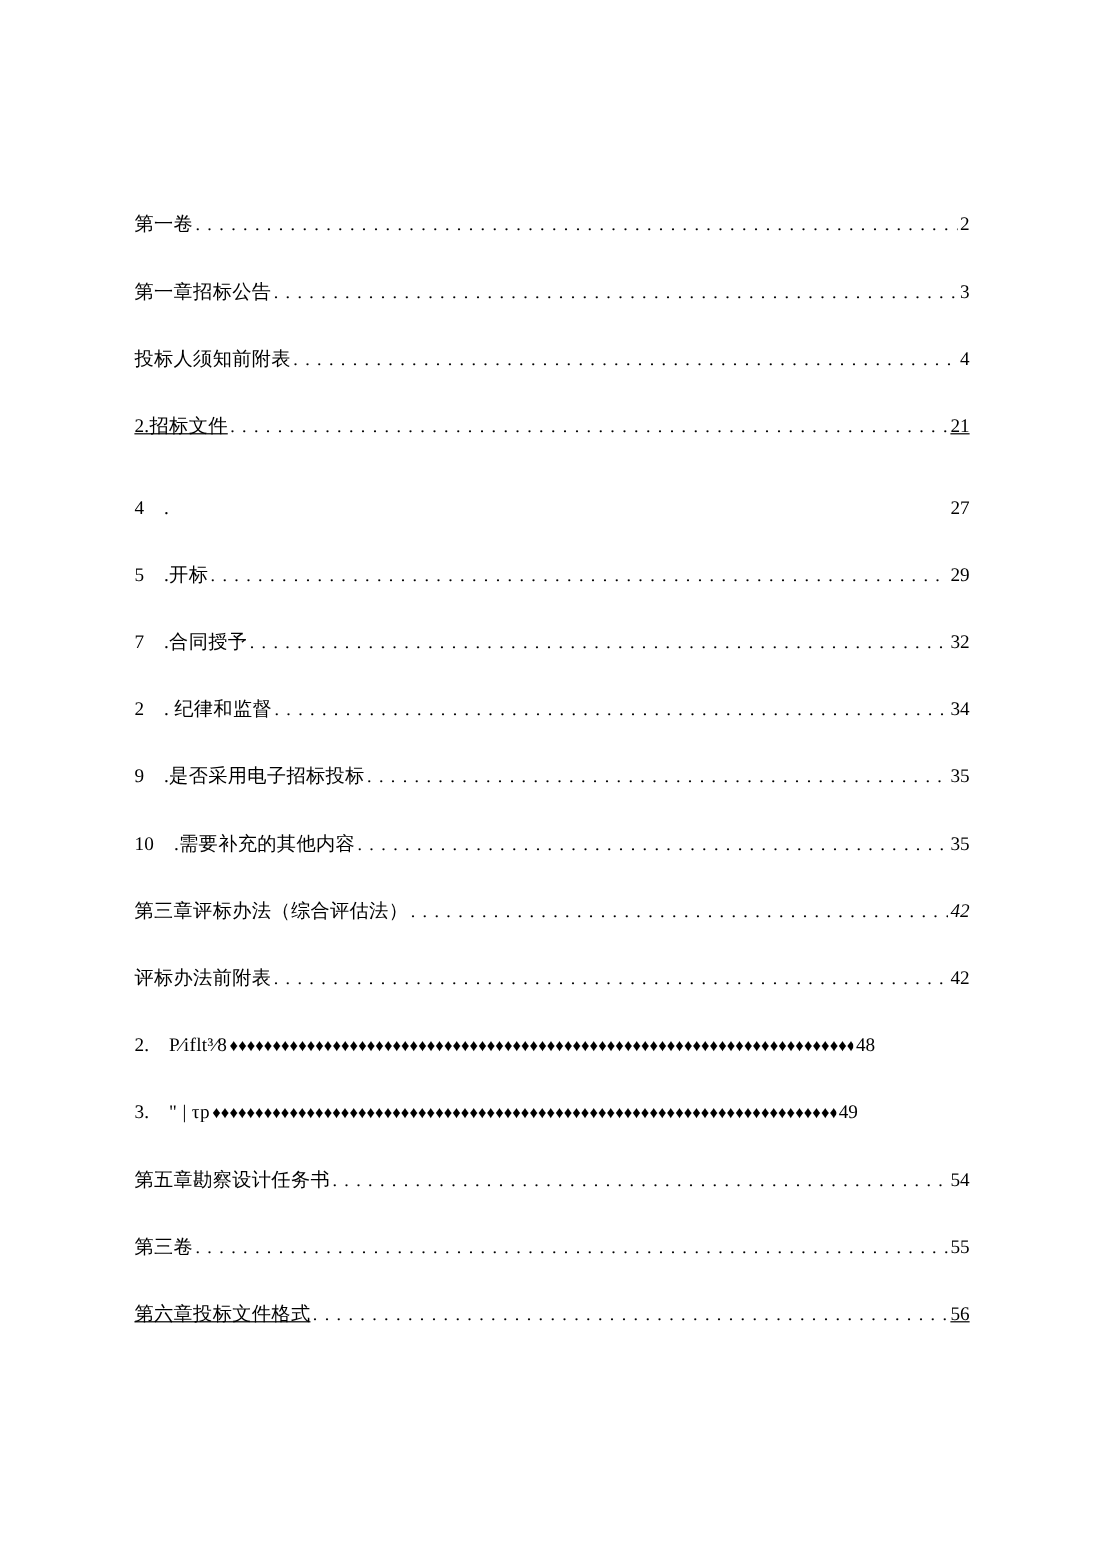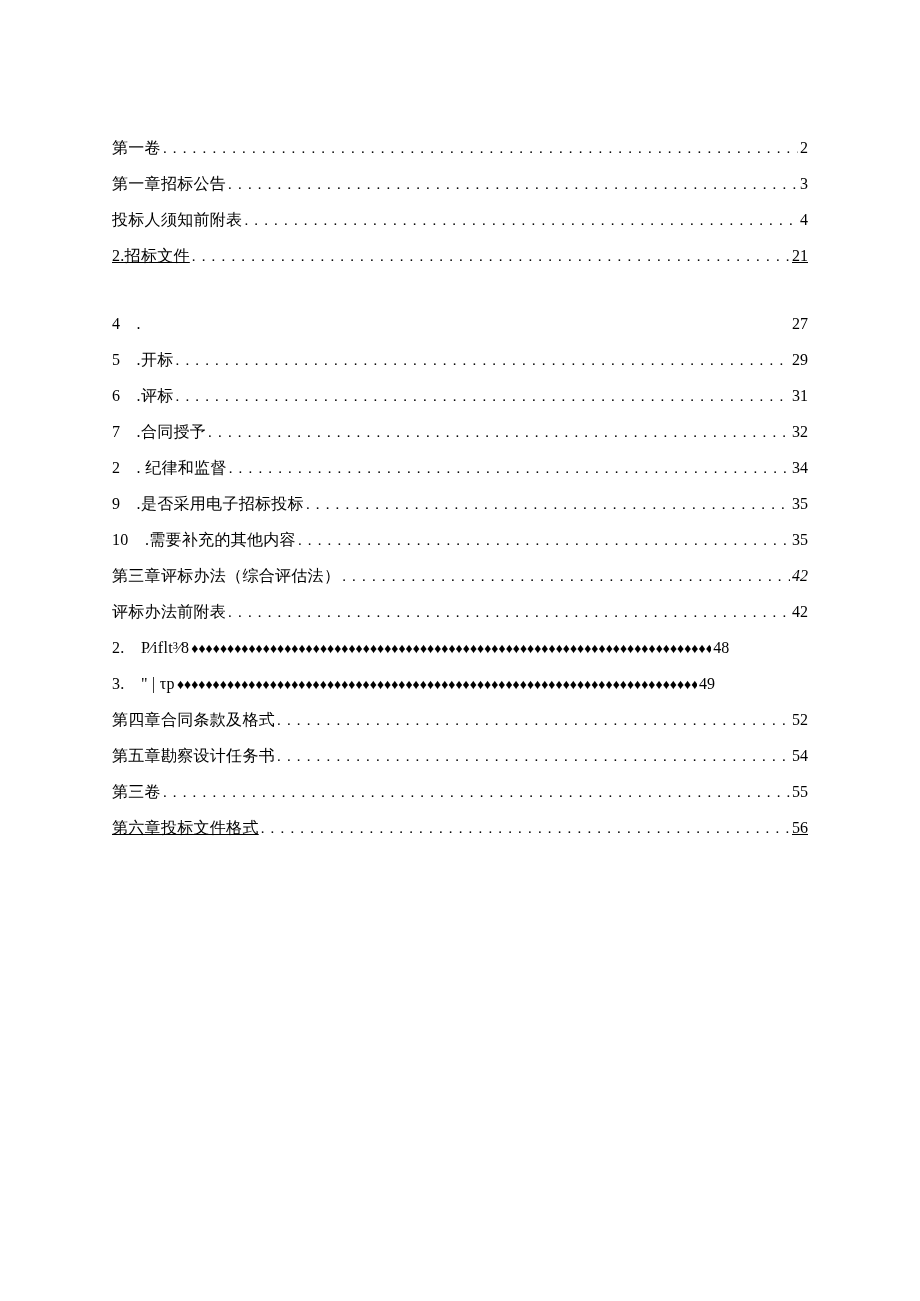--- a/index.html
+++ b/index.html
@@ -22,20 +22,21 @@
   }
   .toc-block:last-child {
     margin-bottom: 0;
   }
   .toc-line {
     display: flex;
     align-items: flex-start;
     line-height: 1;
     margin-bottom: 20px;
     white-space: nowrap;
+    margin-top: 40px;
   }
   .toc-line:last-child {
     margin-bottom: 0;
     text-decoration: underline;
   }
   .toc-label {
     flex: 0 0 auto;
     letter-spacing: 0.3px;
   }
   .toc-leader {
@@ -112,25 +113,20 @@
       <span class="toc-label">4 .</span>
       <span class="toc-leader blank"></span>
       <span class="toc-page">27</span>
     </div>
     <div class="toc-line">
       <span class="toc-label">5 .开标</span>
       <span class="toc-leader"></span>
       <span class="toc-page">29</span>
     </div>
     <div class="toc-line">
-      <span class="toc-label">6 .评标</span>
-      <span class="toc-leader"></span>
-      <span class="toc-page">31</span>
-    </div>
-    <div class="toc-line">
       <span class="toc-label">7 .合同授予</span>
       <span class="toc-leader"></span>
       <span class="toc-page">32</span>
     </div>
     <div class="toc-line">
       <span class="toc-label">2 . 纪律和监督</span>
       <span class="toc-leader"></span>
       <span class="toc-page">34</span>
     </div>
     <div class="toc-line">
@@ -157,25 +153,20 @@
       <span class="toc-label">2. P⁄iflt³⁄8</span>
       <span class="toc-leader diamond"></span>
       <span class="toc-page">48</span>
     </div>
     <div class="toc-line short-end">
       <span class="toc-label">3. " | τp</span>
       <span class="toc-leader diamond"></span>
       <span class="toc-page">49</span>
     </div>
     <div class="toc-line">
-      <span class="toc-label">第四章合同条款及格式</span>
-      <span class="toc-leader"></span>
-      <span class="toc-page">52</span>
-    </div>
-    <div class="toc-line">
       <span class="toc-label">第五章勘察设计任务书</span>
       <span class="toc-leader"></span>
       <span class="toc-page">54</span>
     </div>
     <div class="toc-line">
       <span class="toc-label">第三卷</span>
       <span class="toc-leader"></span>
       <span class="toc-page">55</span>
     </div>
     <div class="toc-line">

